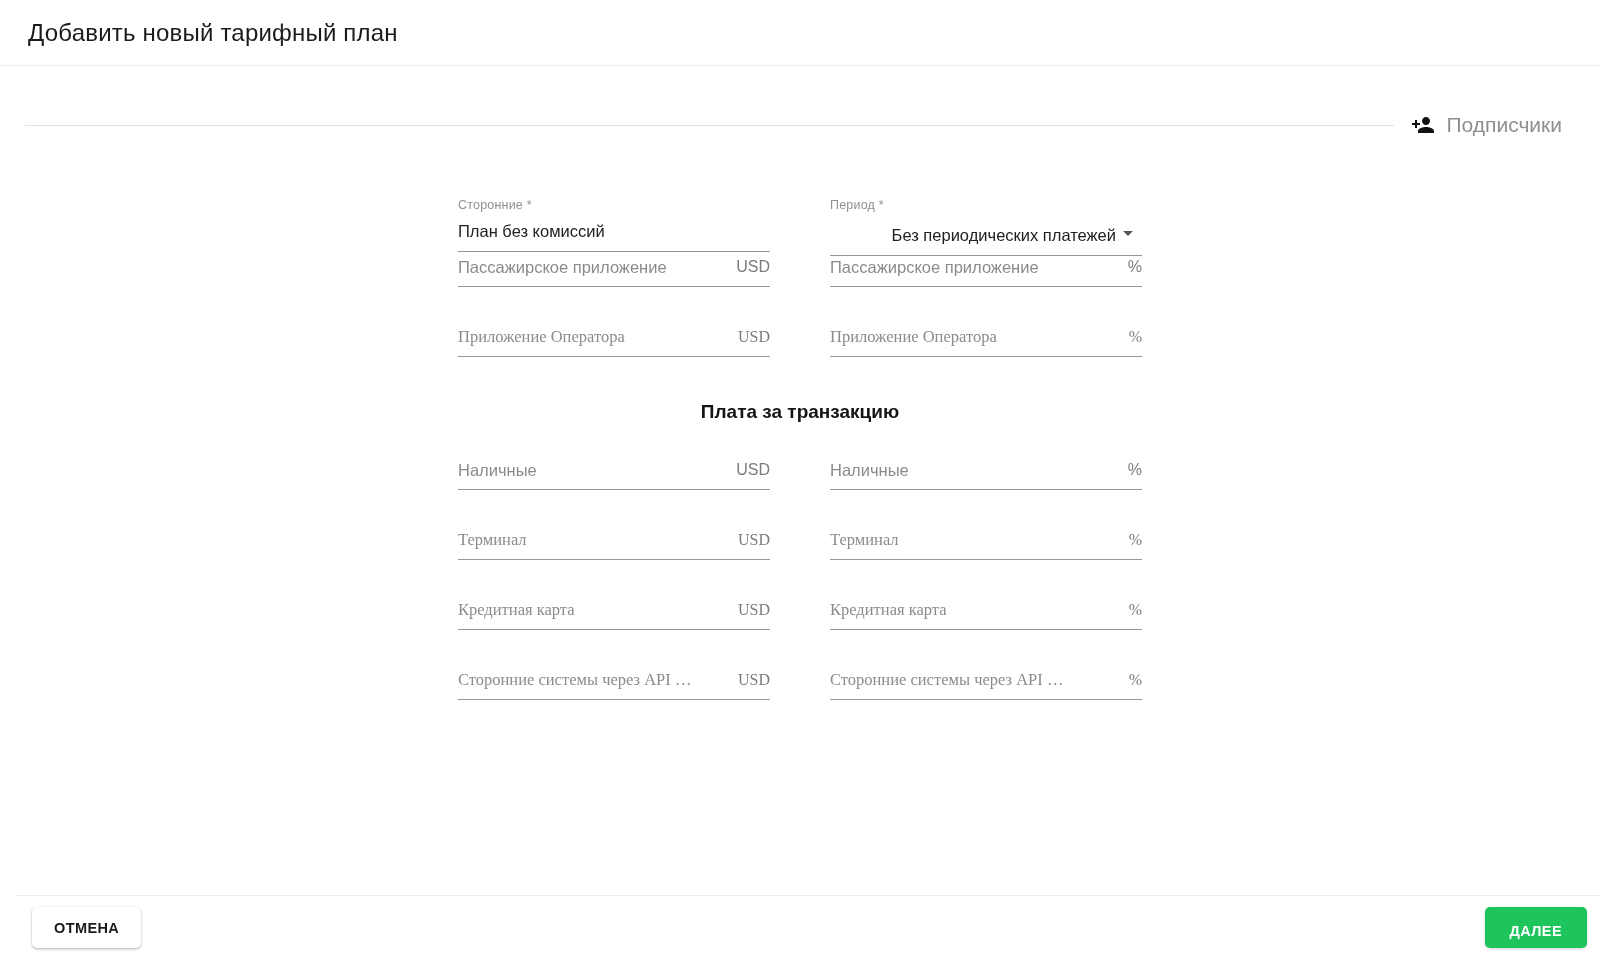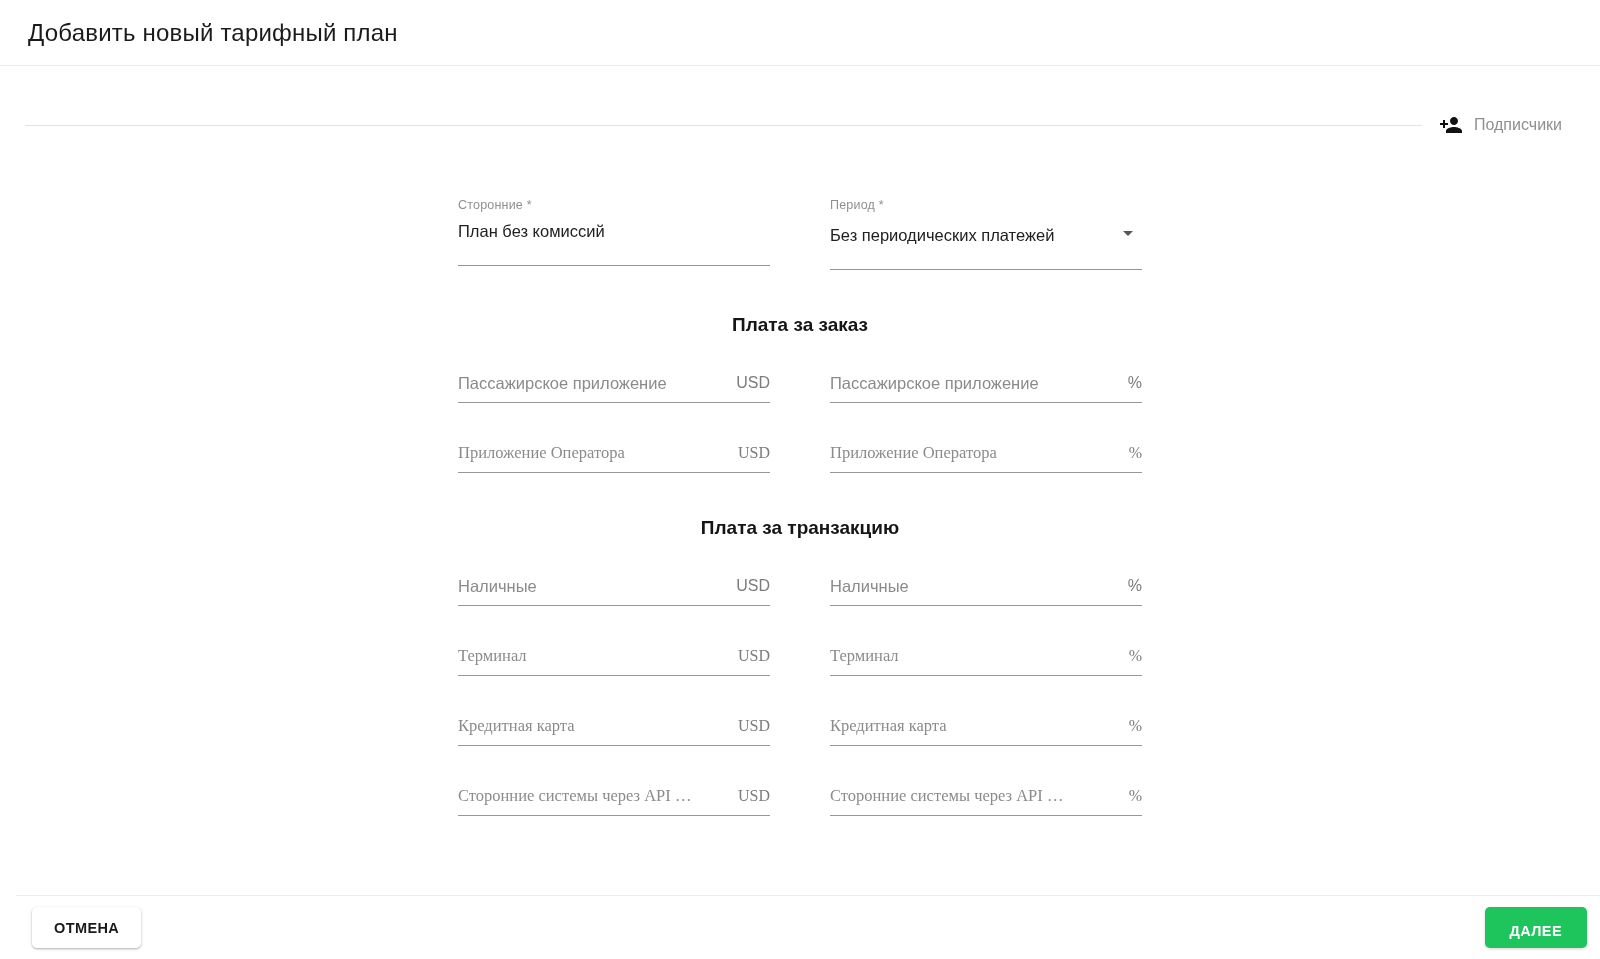--- a/index.html
+++ b/index.html
@@ -29,31 +29,31 @@
     display:flex;align-items:center;gap:14px;
     background:var(--step-bg);height:58px;
     padding:0 28px 0 32px;border-radius:2px;cursor:pointer;
   }
   .step-active .step-label{font-size:15px;font-weight:700;color:#111;white-space:nowrap;}
   .step-icon{display:flex;align-items:center;justify-content:center;}
   .connector{flex:1 1 auto;height:1px;background:#e2e2e2;}
   .step-upcoming{
     display:flex;align-items:center;gap:11px;margin-left:17px;cursor:pointer;
   }
-  .step-upcoming .step-label{font-size:16px;font-weight:400;color:#8f8f8f;white-space:nowrap;}
+  .step-upcoming .step-label{font-size:21px;font-weight:400;color:#8f8f8f;white-space:nowrap;}
   
   .form{width:684px;margin:44px auto 0;}
   .grid-row{display:grid;grid-template-columns:312px 312px;column-gap:60px;}
   .tfield .flabel{font-size:12.5px;color:#8f8f8f;letter-spacing:.2px;}
   .control{
     margin-top:9px;display:flex;align-items:flex-end;justify-content:space-between;
-    padding-bottom:24px;border-bottom:1px solid #949494;min-height:29px;
+    padding-bottom:10px;border-bottom:1px solid #949494;min-height:29px;
   }
   .control .val{font-size:16.5px;color:#212121;line-height:20px;white-space:nowrap;}
-  .select-control{cursor:pointer;}
+  .select-control{cursor:pointer;justify-content:flex-end;}
   .arrow{display:flex;align-items:center;margin-right:2px;}
   .text-input{
     width:100%;border:none;outline:none;background:transparent;
     font:inherit;font-size:16.5px;color:#212121;line-height:20px;padding:0;
   }
   .section-title{
     text-align:center;font-size:19px;font-weight:700;color:#151515;
     margin:44px 0 36px;line-height:22px;
   }
   .fee-row{margin-top:0;}
@@ -121,21 +121,20 @@
         <span class="val">Без периодических платежей</span>
         <span class="arrow">
           <svg width="24" height="24" viewBox="0 0 24 24" fill="#575757">
               <path d="M7 10l5 5 5-5z"></path>
             </svg>
         </span>
       </div>
     </div>
   </div>
 
-  <div class="section-title">Плата за заказ</div>
 
   <div class="grid-row fee-row">
     <div class="fee-field">
       <input class="fee-input" type="text" placeholder="Пассажирское приложение" style="">
       <span class="suffix">USD</span>
     </div>
     <div class="fee-field">
       <input class="fee-input" type="text" placeholder="Пассажирское приложение" style="">
       <span class="suffix">%</span>
     </div>

